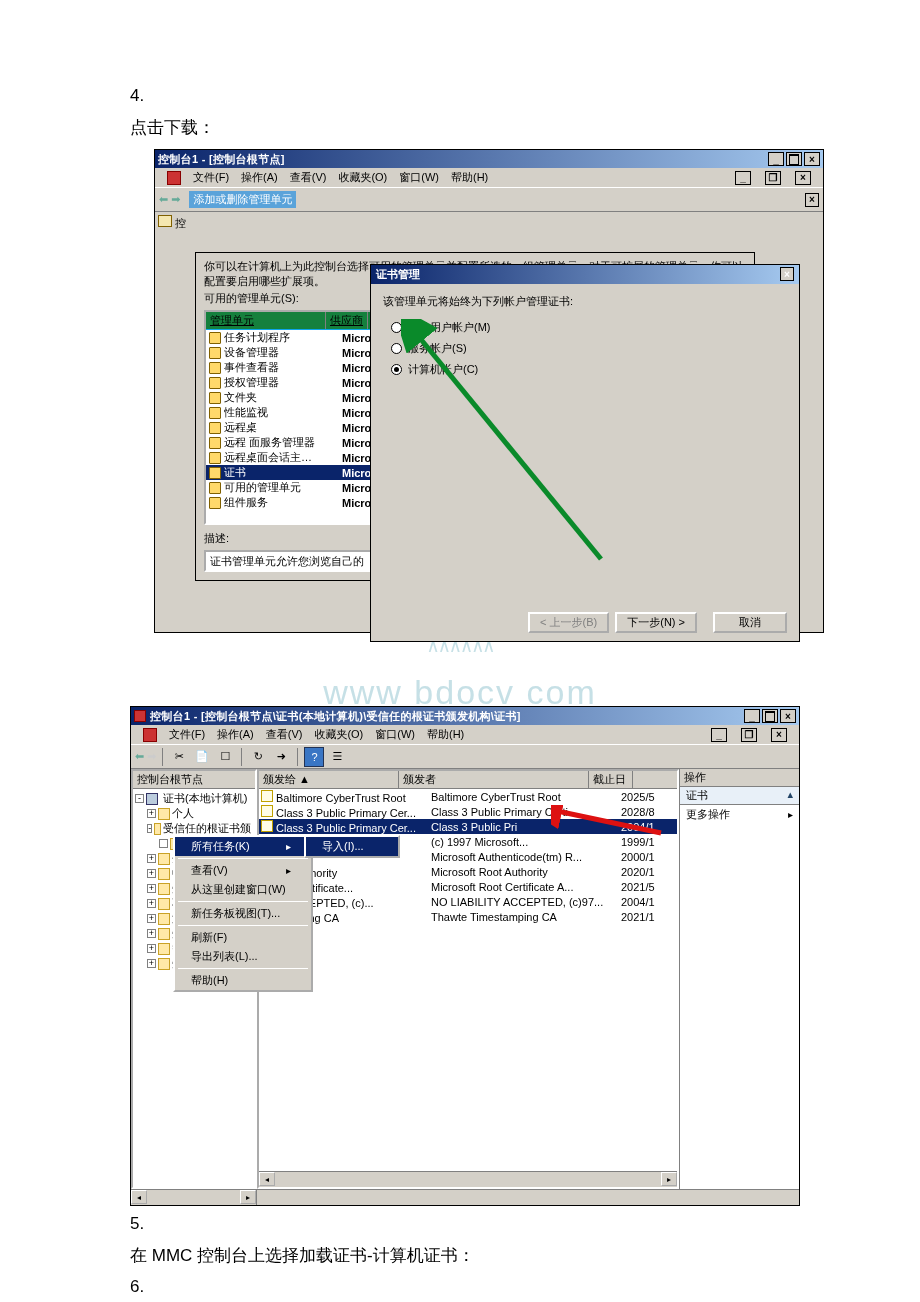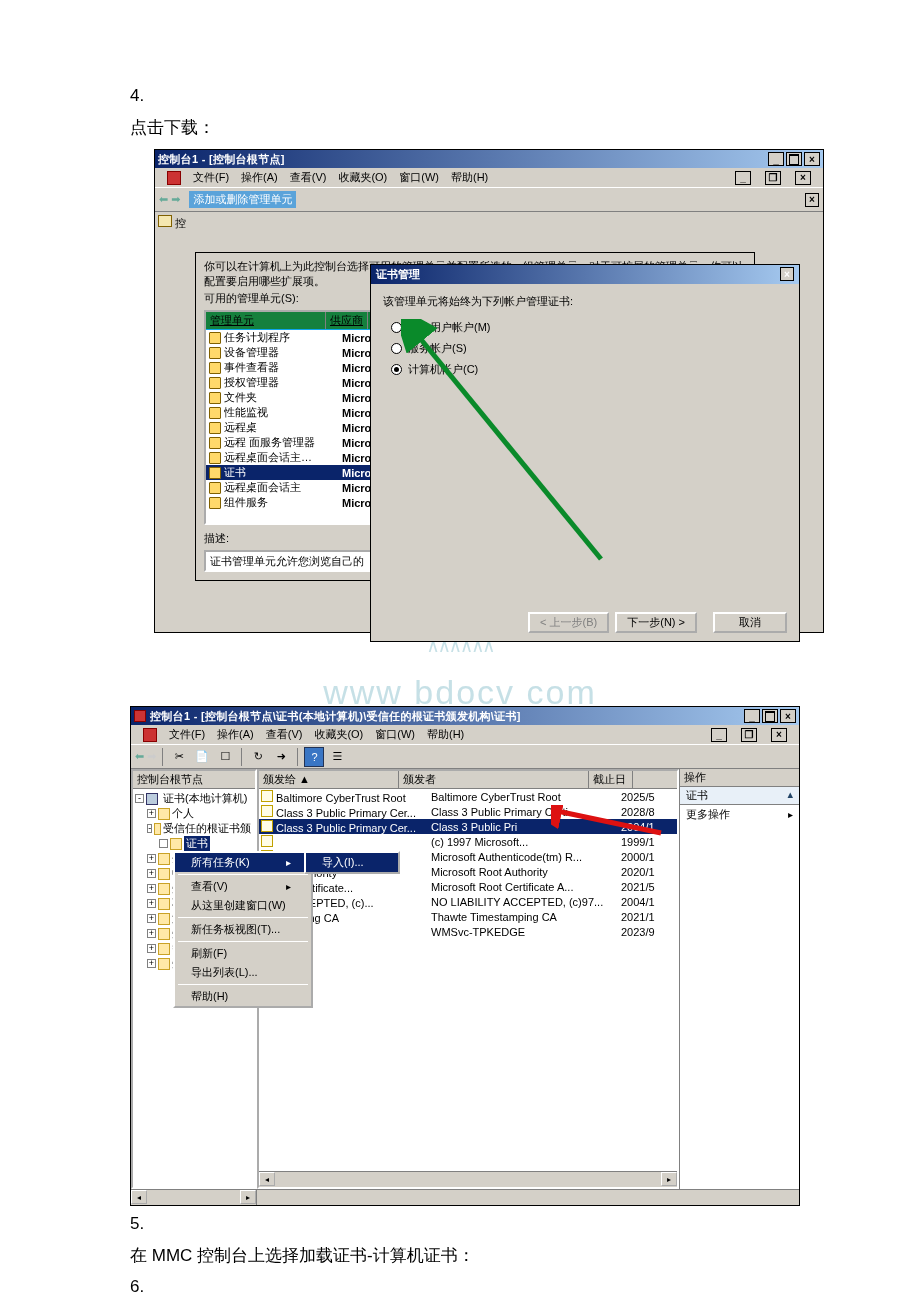--- a/index.html
+++ b/index.html
@@ -93,21 +93,21 @@
   .trow .c1{width:170px;white-space:nowrap;overflow:hidden;}
   .trow .c2{width:190px;white-space:nowrap;overflow:hidden;}
   .trow .c3{width:44px;white-space:nowrap;overflow:hidden;}
   .trow.sel{background:#0a246a;color:#fff;}
   .actionspane{width:120px;background:#fff;border-left:1px solid #808080;}
   .actionspane .ahdr{background:#d4d0c8;padding:1px 4px;border-bottom:1px solid #808080;}
   .actionspane .asec{background:#e8f0f8;border-bottom:1px solid #808080;padding:1px 6px;}
   .actionspane .aitem{padding:2px 6px;display:flex;justify-content:space-between;align-items:center;}
 
   
-  .ctx{position:absolute;background:#d4d0c8;border:2px outset #fff;font-size:11px;margin-top:16px;}
+  .ctx{position:absolute;background:#d4d0c8;border:2px outset #fff;font-size:11px;}
   .ctx .item{padding:2px 20px 2px 16px;display:flex;justify-content:space-between;align-items:center;white-space:nowrap;}
   .ctx .item.sel{background:#0a246a;color:#fff;}
   .ctx .sep{height:1px;background:#808080;margin:2px 3px;border-bottom:1px solid #fff;}
   .scroll-h{height:16px;background:#d4d0c8;border-top:1px solid #808080;display:flex;}
   .sbtn{width:16px;height:14px;border:1px outset #fff;display:flex;align-items:center;justify-content:center;font-size:8px;}
   .statusbar{background:#d4d0c8;border-top:1px solid #fff;padding:1px 4px;font-size:11px;}
 
   .arrow-svg{position:absolute;}
   .folder-red{width:14px;height:12px;border:1px solid #806000;background:#f5e7b0;display:inline-block;margin-right:3px;}
   .cert-ico{width:12px;height:12px;background:#fffde6;border:1px solid #c0a000;display:inline-block;margin-right:3px;}
@@ -207,21 +207,21 @@
               <span class="nm">远程桌面会话主…</span>
               <span class="vd">Micro</span>
             </div>
             <div class="row sel">
               <span class="ic" style="background:#ffd96b;border:1px solid #806000;border-radius:1px"></span>
               <span class="nm">证书</span>
               <span class="vd">Micro</span>
             </div>
             <div class="row">
               <span class="ic" style="background:#ffd96b;border:1px solid #806000;border-radius:1px"></span>
-              <span class="nm">远程桌面会话主</span>
+              <span class="nm">可用的管理单元</span>
               <span class="vd">Micro</span>
             </div>
             <div class="row">
               <span class="ic" style="background:#ffd96b;border:1px solid #806000;border-radius:1px"></span>
               <span class="nm">组件服务</span>
               <span class="vd">Micro</span>
             </div>
           </div>
       </div>
       <div class="desc">描述:</div>
@@ -416,25 +416,20 @@
             <div class="trow">
               <span class="c1"><span class="cert-ico"></span>Y ACCEPTED, (c)...</span>
               <span class="c2">NO LIABILITY ACCEPTED, (c)97...</span>
               <span class="c3">2004/1</span>
             </div>
             <div class="trow">
               <span class="c1"><span class="cert-ico"></span>stamping CA</span>
               <span class="c2">Thawte Timestamping CA</span>
               <span class="c3">2021/1</span>
             </div>
-            <div class="trow">
-              <span class="c1"><span class="cert-ico"></span>GE</span>
-              <span class="c2">WMSvc-TPKEDGE</span>
-              <span class="c3">2023/9</span>
-            </div>
           </div>
       </div>
 
       <svg class="arrow-svg" width="120" height="40" style="left:292px;top:34px">
         <defs>
             <marker id="ah2" markerWidth="9" markerHeight="9" refX="1" refY="3.5" orient="auto">
               <polygon points="0,0 9,3.5 0,7" fill="#d11"></polygon>
             </marker>
           </defs>
         <path d="M110,28 L6,6" stroke="#d11" stroke-width="5" fill="none" marker-end="url(#ah2)"></path>

